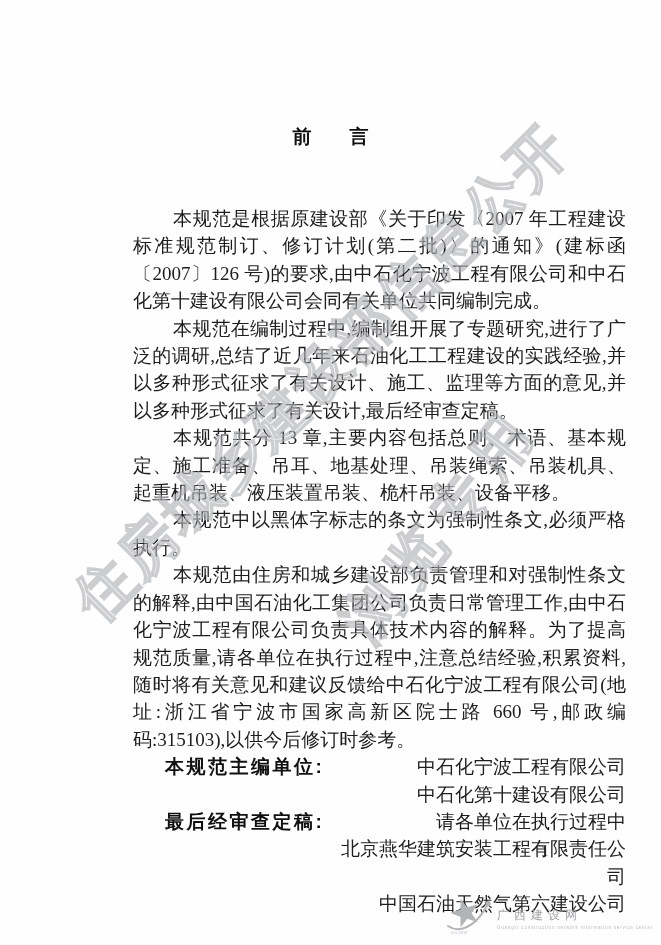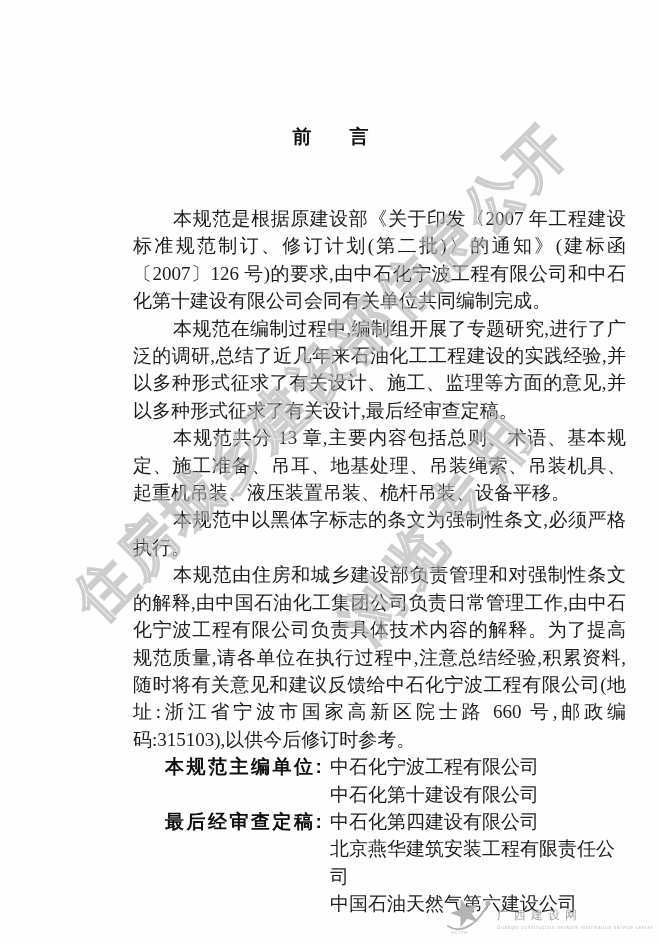--- a/index.html
+++ b/index.html
@@ -83,21 +83,21 @@
     flex: 0 0 197px;
     box-sizing: border-box;
     padding-left: 32px;
     font-family: "Liberation Sans", "DejaVu Sans", sans-serif;
     font-weight: bold;
     font-size: 19px;
     letter-spacing: 2.5px;
     color: #101010;
     white-space: nowrap;
   }
-  .editor-value { flex: 1; text-align: left; }
+  .editor-value { flex: 1; text-align: right; }
 
   
   .page-number {
     position: absolute;
     top: 843px;
     left: 520px;
     font-size: 15px;
     letter-spacing: 6px;
     color: #2b2b2b;
     z-index: 2;
@@ -161,21 +161,21 @@
       <div class="editor-row">
         <span class="editor-label">本规范主编单位:</span>
         <span class="editor-value">中石化宁波工程有限公司</span>
       </div>
       <div class="editor-row">
         <span class="editor-label"></span>
         <span class="editor-value">中石化第十建设有限公司</span>
       </div>
       <div class="editor-row">
         <span class="editor-label">最后经审查定稿:</span>
-        <span class="editor-value">中石化第四建设有限公司</span>
+        <span class="editor-value">请各单位在执行过程中</span>
       </div>
       <div class="editor-row">
         <span class="editor-label"></span>
         <span class="editor-value">北京燕华建筑安装工程有限责任公司</span>
       </div>
       <div class="editor-row">
         <span class="editor-label"></span>
         <span class="editor-value">中国石油天然气第六建设公司</span>
       </div>
       <div class="editor-row">

